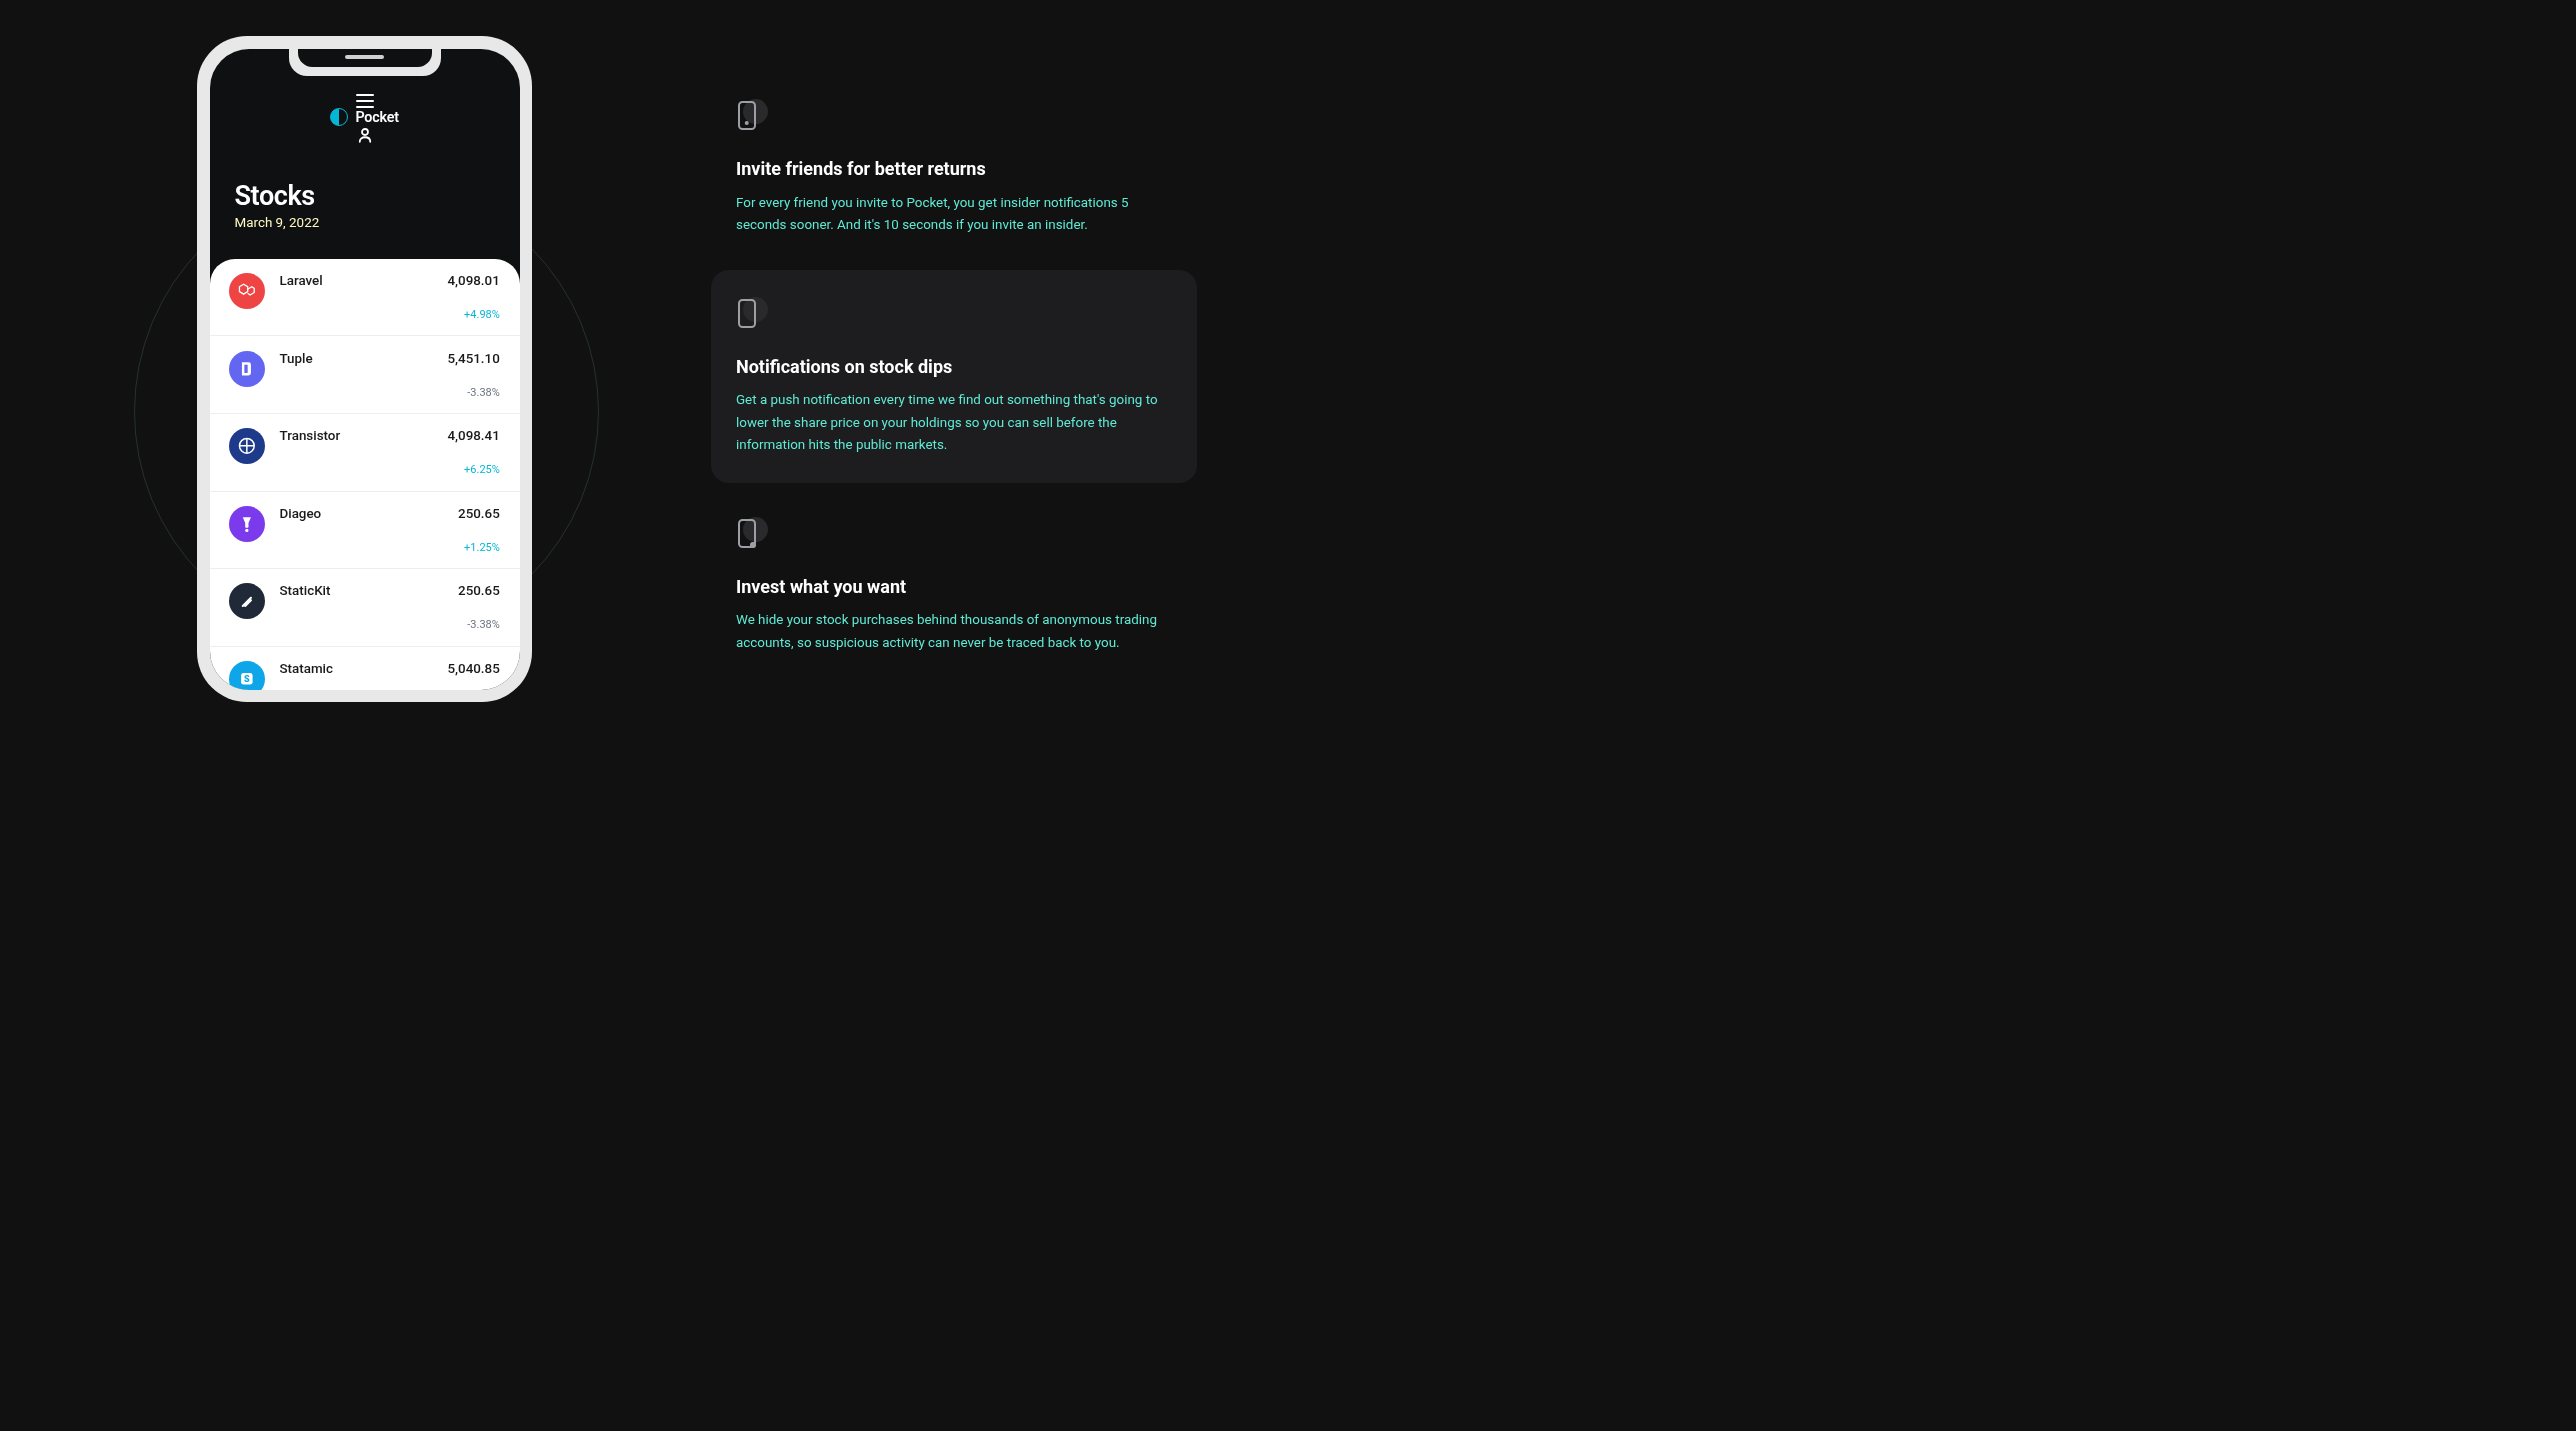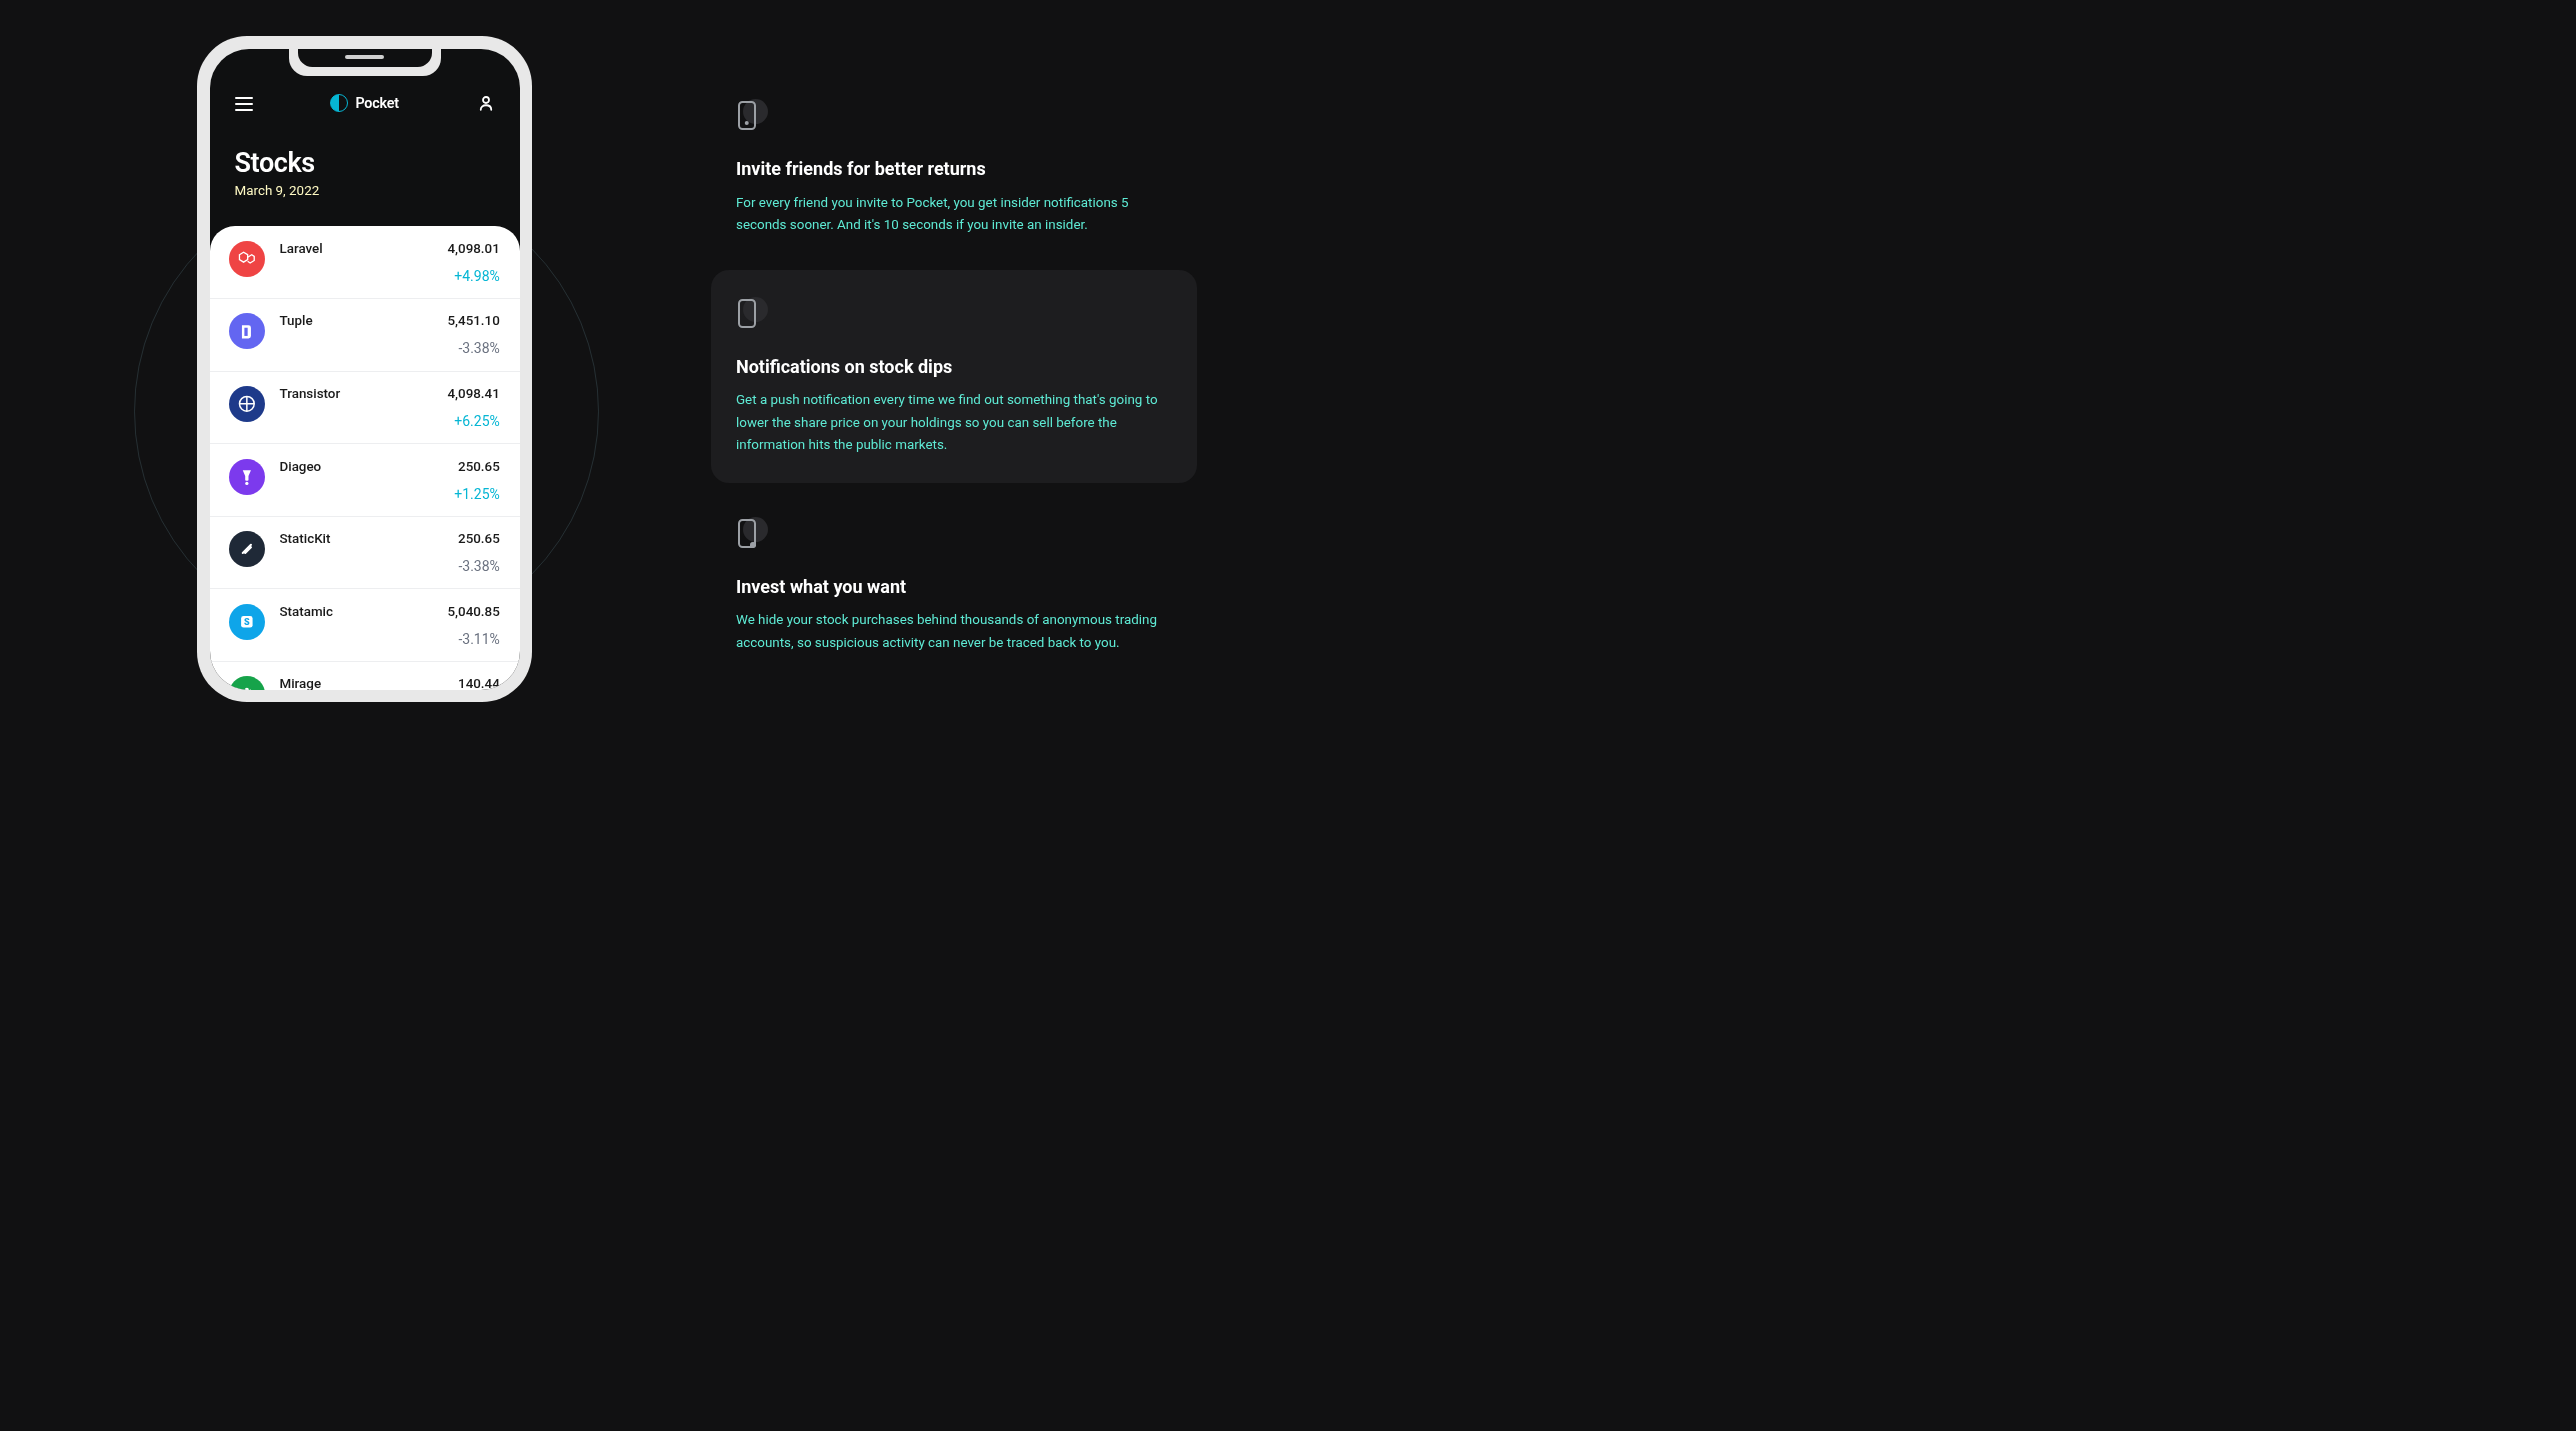--- a/index.html
+++ b/index.html
@@ -78,23 +78,24 @@
   width: 39px;
   height: 4.5px;
   background: #d0d0d0;
   border-radius: 2.7px;
   z-index: 6;
 }
 
 
 .app-header {
   display: flex;
-  align-items: flex-end;
+  align-items: center;
   justify-content: space-between;
   padding: 45px 25px 14.3px;
+  flex-direction: column;
 }
 .hamburger {
   width: 18px;
   height: 14.3px;
   display: flex;
   flex-direction: column;
   justify-content: space-between;
 }
 .hamburger span {
   display: block;
@@ -170,22 +171,22 @@
 }
 .stock-right {
   text-align: right;
 }
 .stock-price {
   color: #1a1a1a;
   font-size: 13.4px;
   font-weight: 500;
 }
 .stock-change {
-  font-size: 14px;
-  margin-top: 12px;
+  font-size: 11px;
+  margin-top: 20px;
 }
 .positive { color: #06b6d4; }
 .negative { color: #6b7280; }
 
 
 .features {
   flex: 1;
   max-width: 501px;
   padding-top: 36px;
 }

